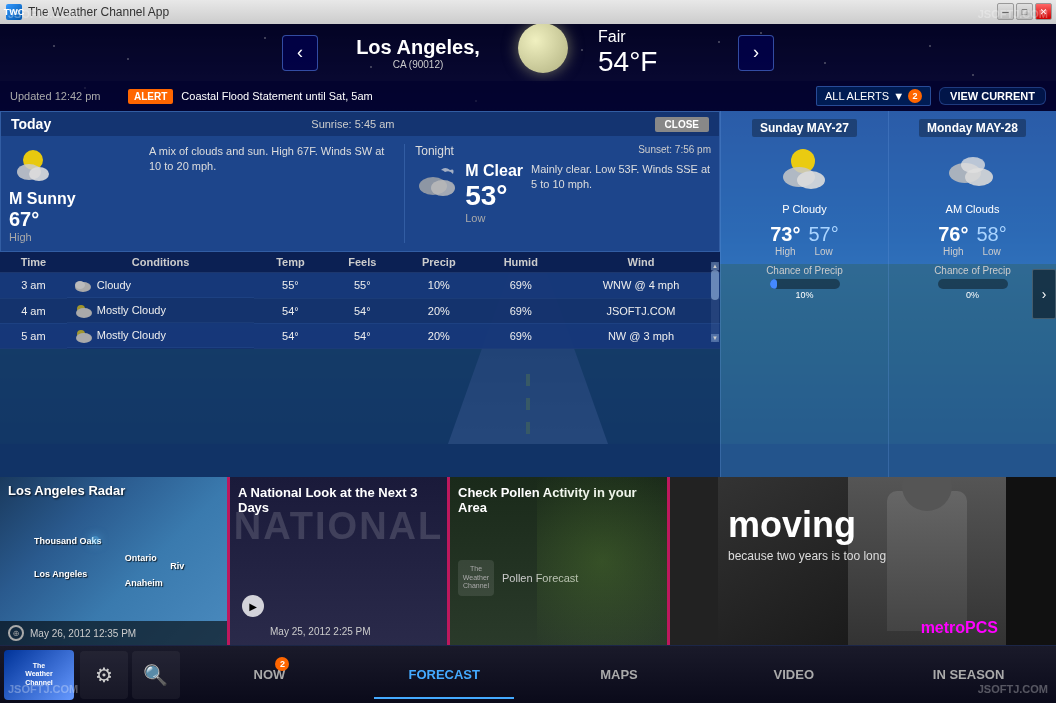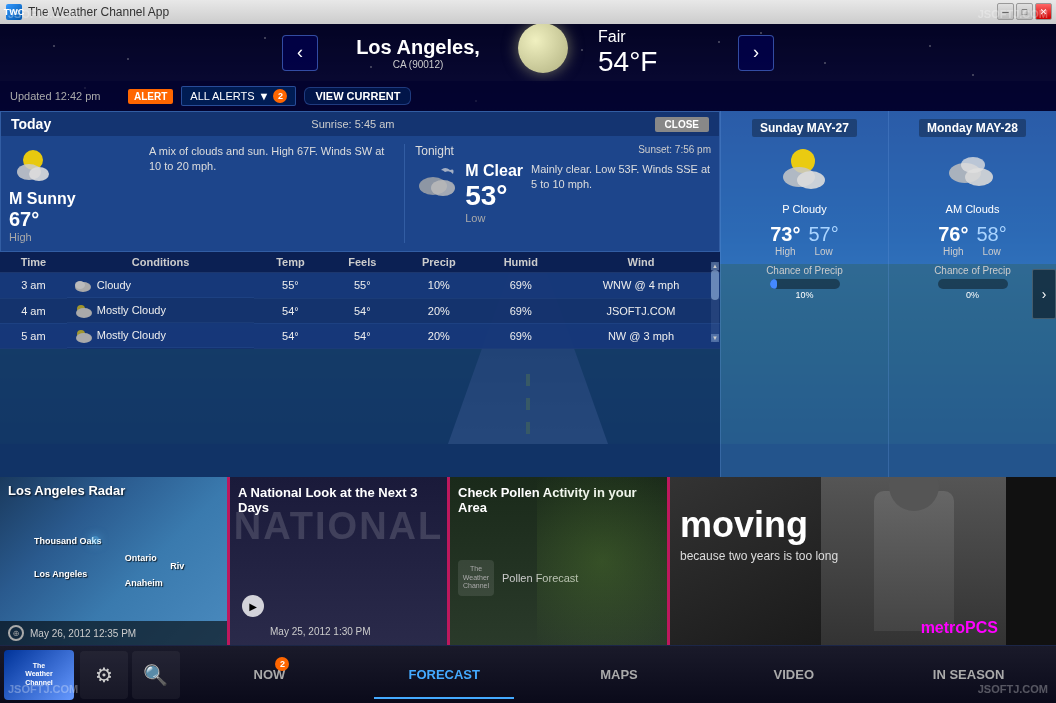--- a/index.html
+++ b/index.html
@@ -643,20 +643,21 @@
       background: radial-gradient(circle at center, rgba(100,150,50,0.3), transparent);
     }
 
     
     .ad-card {
       width: 336px;
       flex-shrink: 0;
       background: #222;
       overflow: hidden;
       position: relative;
+      padding-left: 48px;
     }
     .ad-img {
       width: 100%;
       height: 100%;
       background: linear-gradient(to bottom right, #333, #111);
       position: relative;
     }
     .ad-text-block {
       position: absolute;
       left: 0;
@@ -850,20 +851,21 @@
     <div class="condition-block">
       <div class="condition-label">Fair</div>
       <div class="condition-temp">54°F</div>
     </div>
     <div class="nav-arrow">›</div>
   </div>
 
   <div class="alert-bar">
     <span class="updated-text">Updated 12:42 pm</span>
     <span class="alert-badge">ALERT</span>
+    <span class="alert-text">Coastal Flood Statement until Sat, 5am</span>
     <div class="all-alerts-btn">
       <span>ALL ALERTS</span>
       <span>▼</span>
       <div class="alert-count-badge">2</div>
     </div>
     <div class="view-current-btn">VIEW CURRENT</div>
   </div>
 
   <div class="main-content">
 
@@ -1052,21 +1054,21 @@
       <div class="radar-overlay">
         <div class="globe-icon">⊕</div>
         <span class="radar-date">May 26, 2012 12:35 PM</span>
       </div>
     </div>
 
     <div class="bottom-card national-card" style="flex:1;max-width:220px;">
       <div class="national-title">A National Look at the Next 3 Days</div>
       <div class="national-bg-text">NATIONAL</div>
       <div class="national-play">▶</div>
-      <div class="national-date">May 25, 2012 1:30 PM</div>
+      <div class="national-date">May 25, 2012 2:25 PM</div>
     </div>
 
     <div class="bottom-card pollen-card" style="flex:1;max-width:220px;">
       <div class="pollen-title">Check Pollen Activity in your Area</div>
       <div class="pollen-bg"></div>
       <div class="pollen-content">
         <div class="pollen-logo">
           <span style="font-size:7px;color:#aaa;text-align:center;line-height:1.2;">The Weather Channel</span>
         </div>
         <div class="pollen-forecast-label">Pollen Forecast</div>

